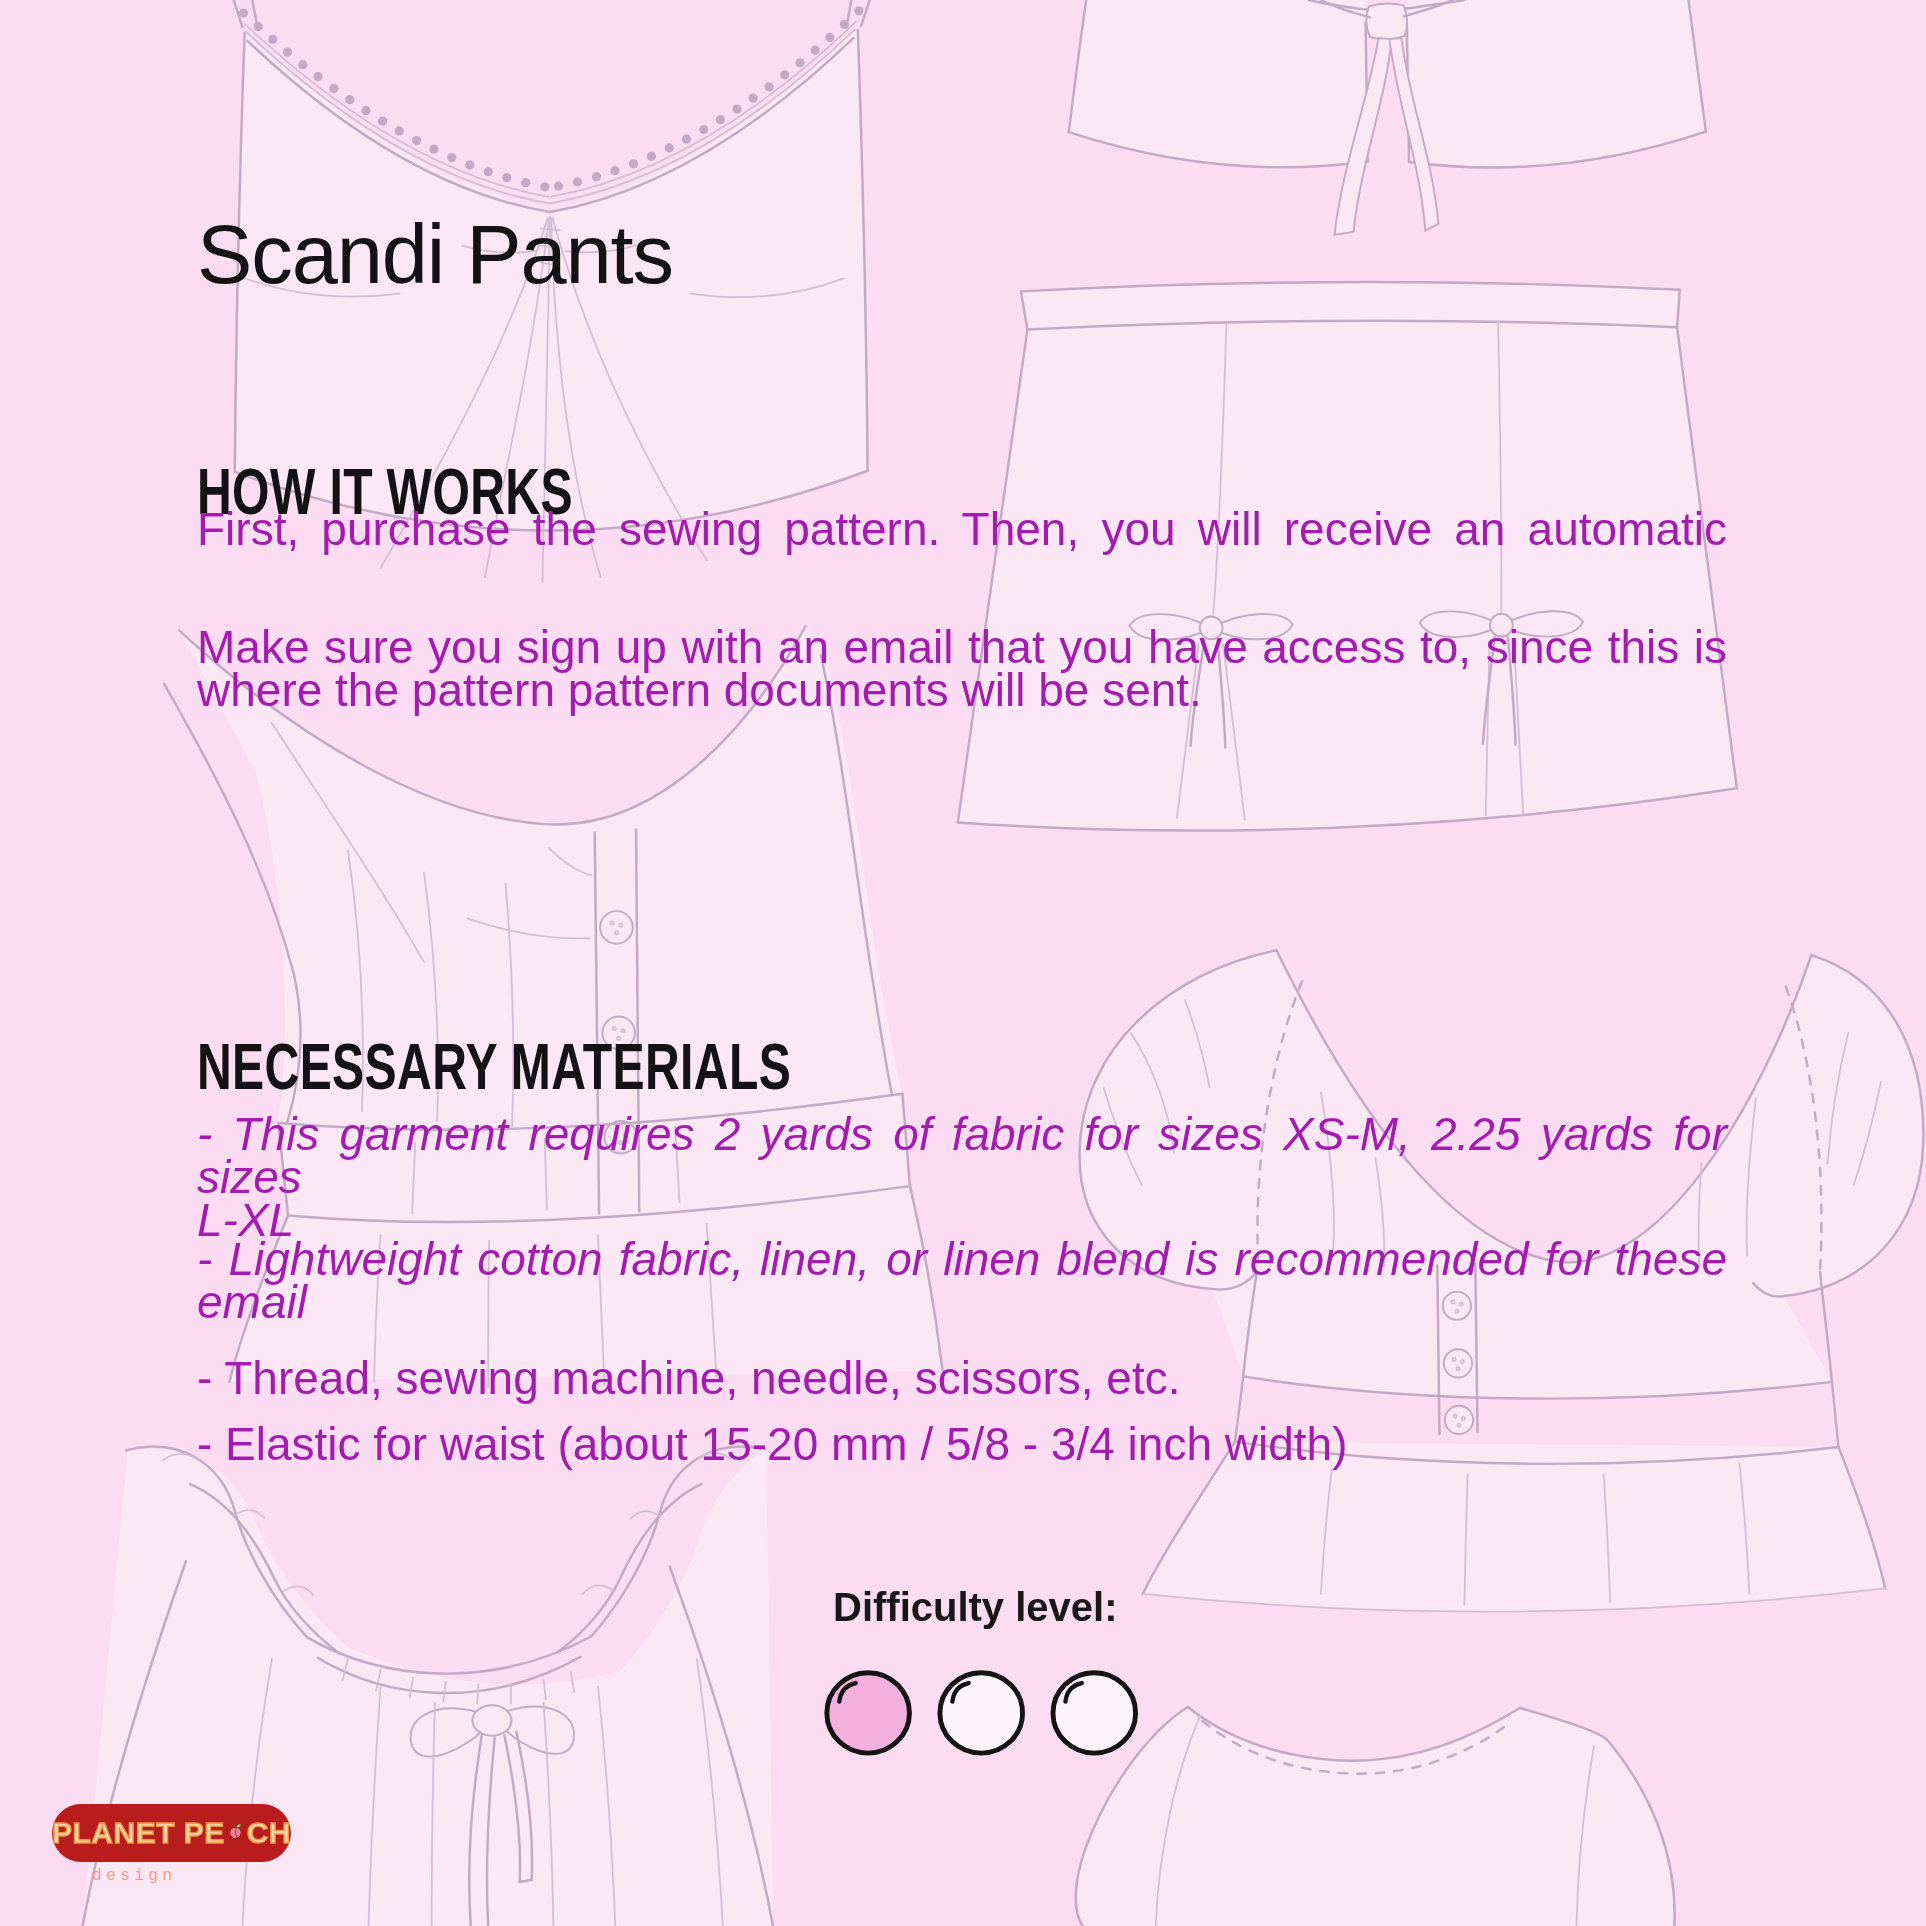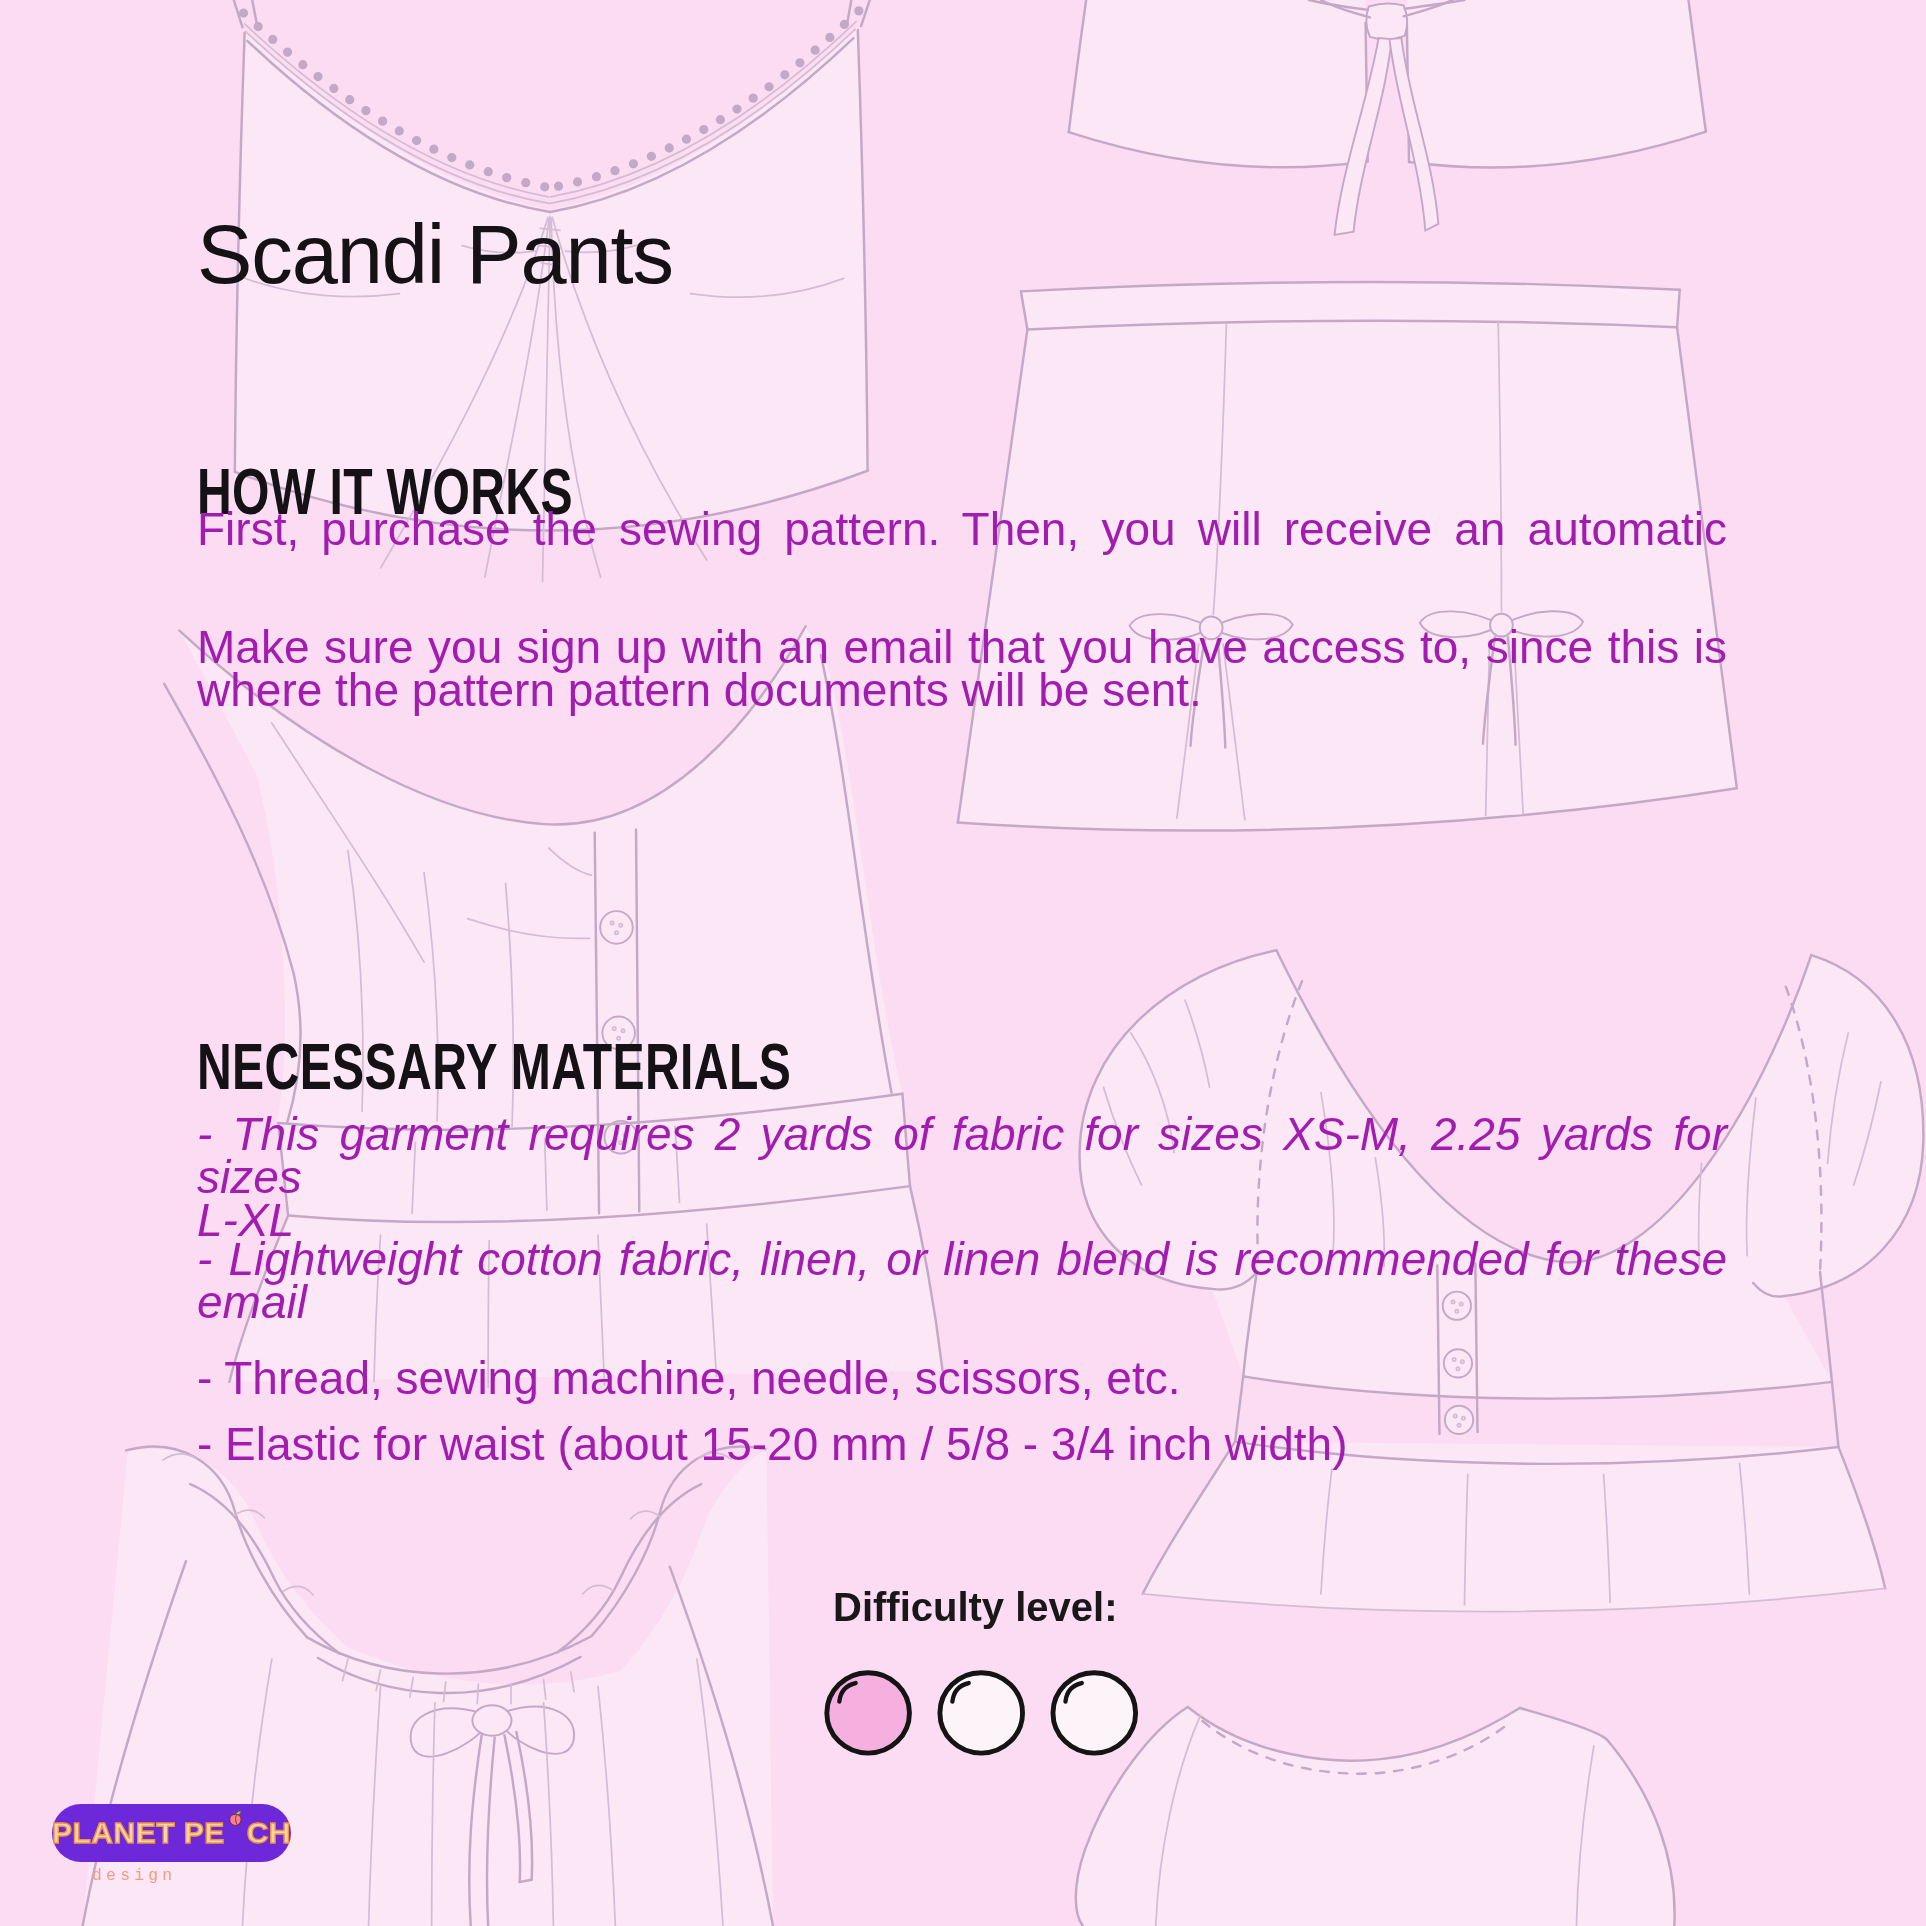--- a/index.html
+++ b/index.html
@@ -40,22 +40,22 @@
   .p1{top:508px;} .p2{top:626px;} .p3{top:744px;}
   .m1{top:1113px;} .m2{top:1238px;} .m3{top:1357px;} .m4{top:1423px;}
   .diff-label{
     position:absolute;left:833px;top:1583px;
     font-size:40px;line-height:48px;color:#1a171b;font-weight:bold;
   }
   svg.diffdots{position:absolute;left:0;top:0;width:1926px;height:1926px;}
 
   .logo{position:absolute;left:52px;top:1804px;width:272px;}
   .badge{
-    width:239px;height:58px;background:#6d28d9;border-radius:29px;
-    display:flex;justify-content:center;gap:3px;
+    width:239px;height:58px;background:#b91c1c;border-radius:29px;
+    display:flex;align-items:center;justify-content:center;gap:3px;
     box-shadow:0 0 0 1.1px #f2994006;
   }
   .badge .bt{
     font-weight:700;font-size:30px;letter-spacing:0.5px;color:#fbd6ac;
     -webkit-text-stroke:1.4px #ef9440;white-space:nowrap;line-height:58px;
   }
   .peach{width:25px;height:28px;margin:0 0.5px 4.3px 0.5px;}
   .logo-sub{
     position:absolute;left:40px;top:62px;
     font-family:"Liberation Mono",monospace;

